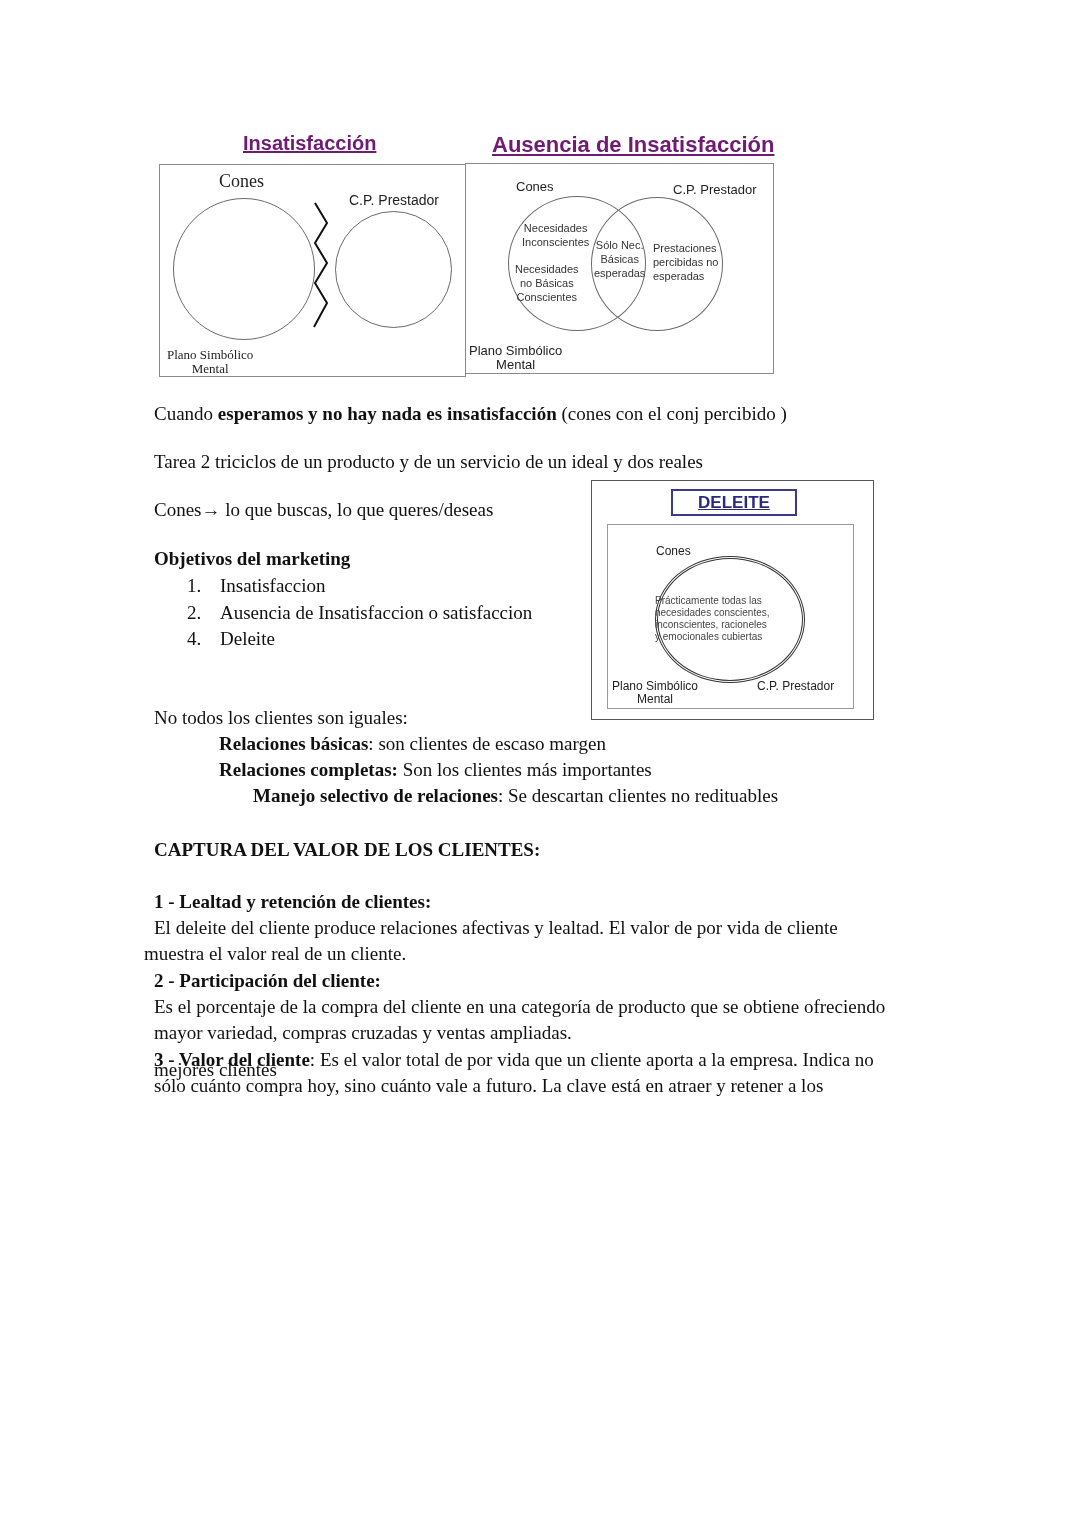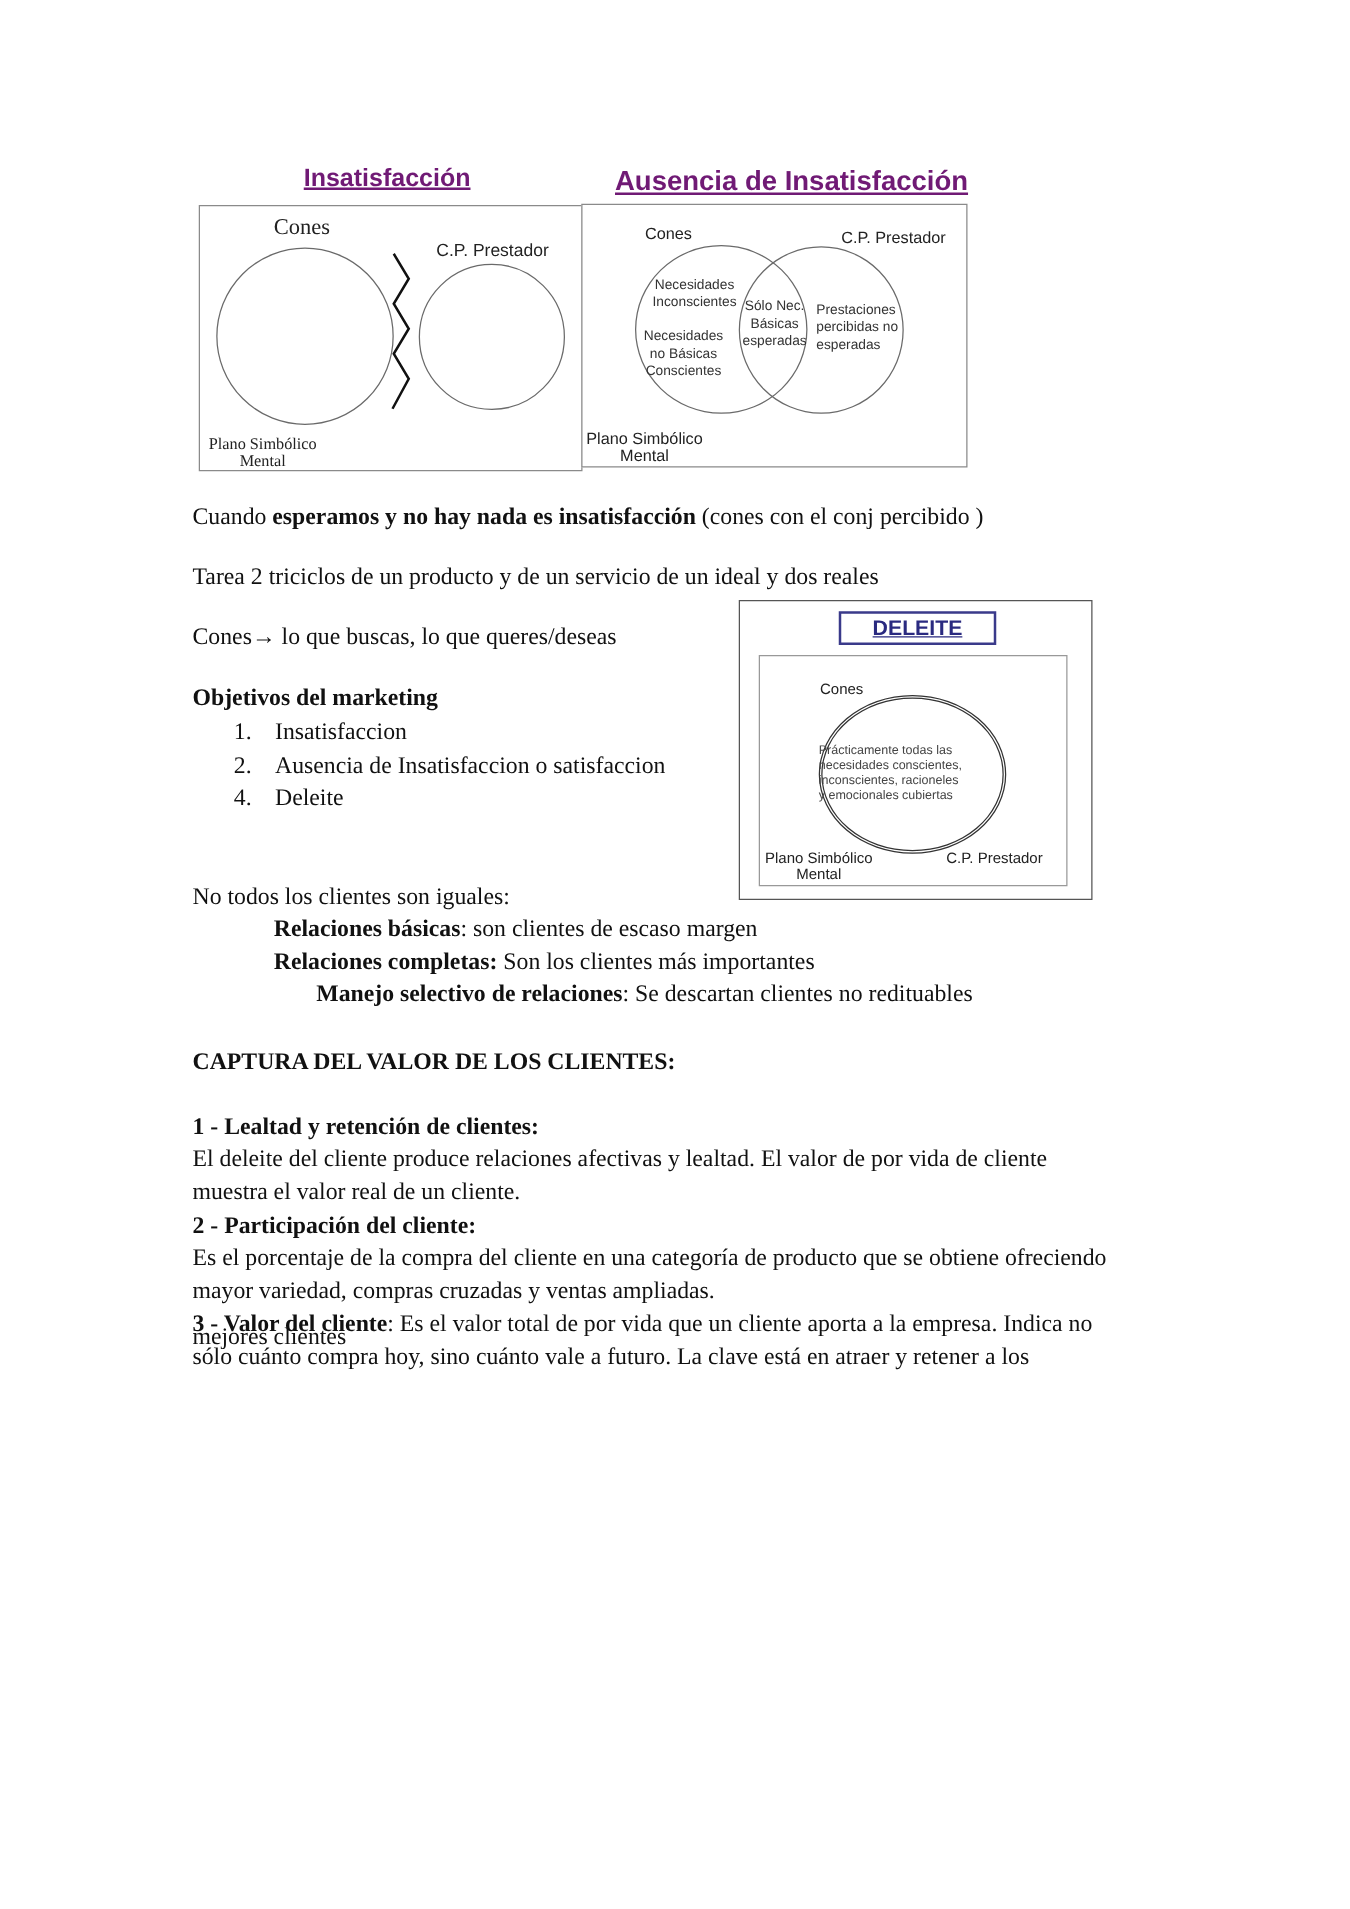--- a/index.html
+++ b/index.html
@@ -124,21 +124,21 @@
   <b>Relaciones completas:</b><span> Son los clientes más importantes</span>
 </div>
 <div class="abs txt" style="left:219px; top:783px;margin-left:34px;">
   <b>Manejo selectivo de relaciones</b><span>: Se descartan clientes no redituables</span>
 </div>
 
 <div class="abs txt" style="left:154px; top:837px; font-weight:bold;">CAPTURA DEL VALOR DE LOS CLIENTES:</div>
 
 <div class="abs txt" style="left:154px; top:889px; font-weight:bold;">1 - Lealtad y retención de clientes:</div>
 <div class="abs txt" style="left:154px; top:915px;">El deleite del cliente produce relaciones afectivas y lealtad. El valor de por vida de cliente</div>
-<div class="abs txt" style="left:154px; top:941px;">muestra el valor real de un cliente.</div>
+<div class="abs txt" style="left:144px; top:941px;">muestra el valor real de un cliente.</div>
 
 <div class="abs txt" style="left:154px; top:968px; font-weight:bold;">2 - Participación del cliente:</div>
 <div class="abs txt" style="left:154px; top:994px;">Es el porcentaje de la compra del cliente en una categoría de producto que se obtiene ofreciendo</div>
 <div class="abs txt" style="left:154px; top:1020px;">mayor variedad, compras cruzadas y ventas ampliadas.</div>
 
 <div class="abs txt" style="left:154px; top:1047px;">
   <b>3 - Valor del cliente</b><span>: Es el valor total de por vida que un cliente aporta a la empresa. Indica no</span>
 </div>
 <div class="abs txt" style="left:154px; top:1073px;">sólo cuánto compra hoy, sino cuánto vale a futuro. La clave está en atraer y retener a los</div>
 <div class="abs txt" style="left:154px; top:1057px;">mejores clientes</div>

